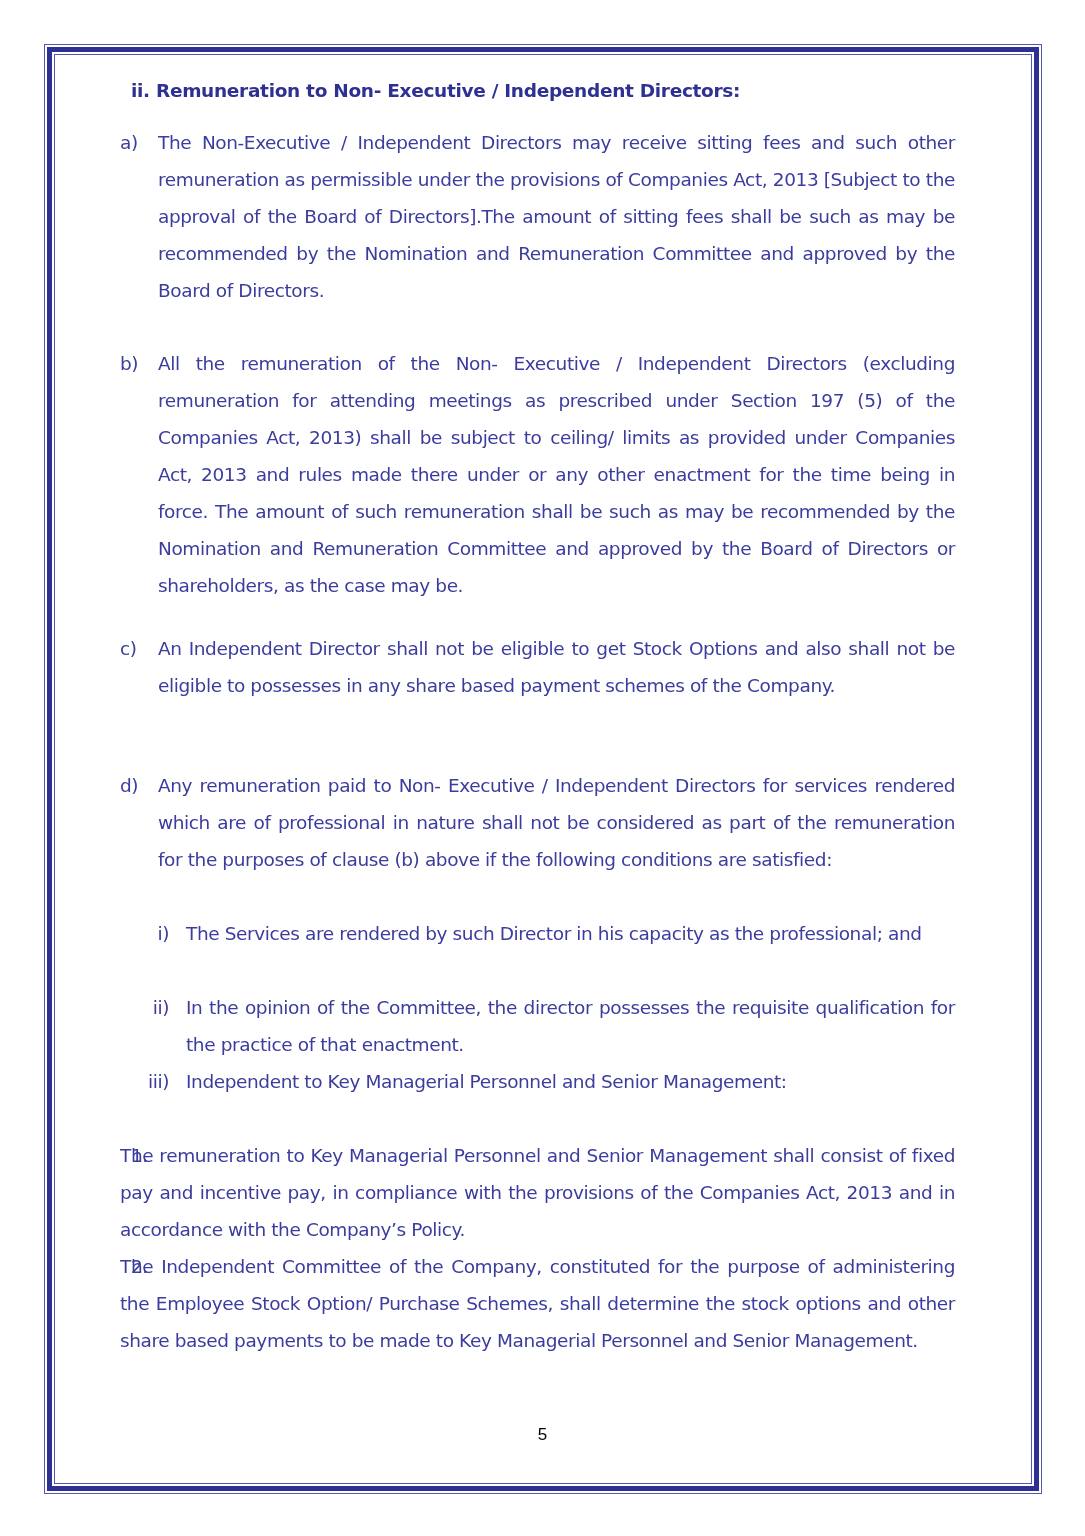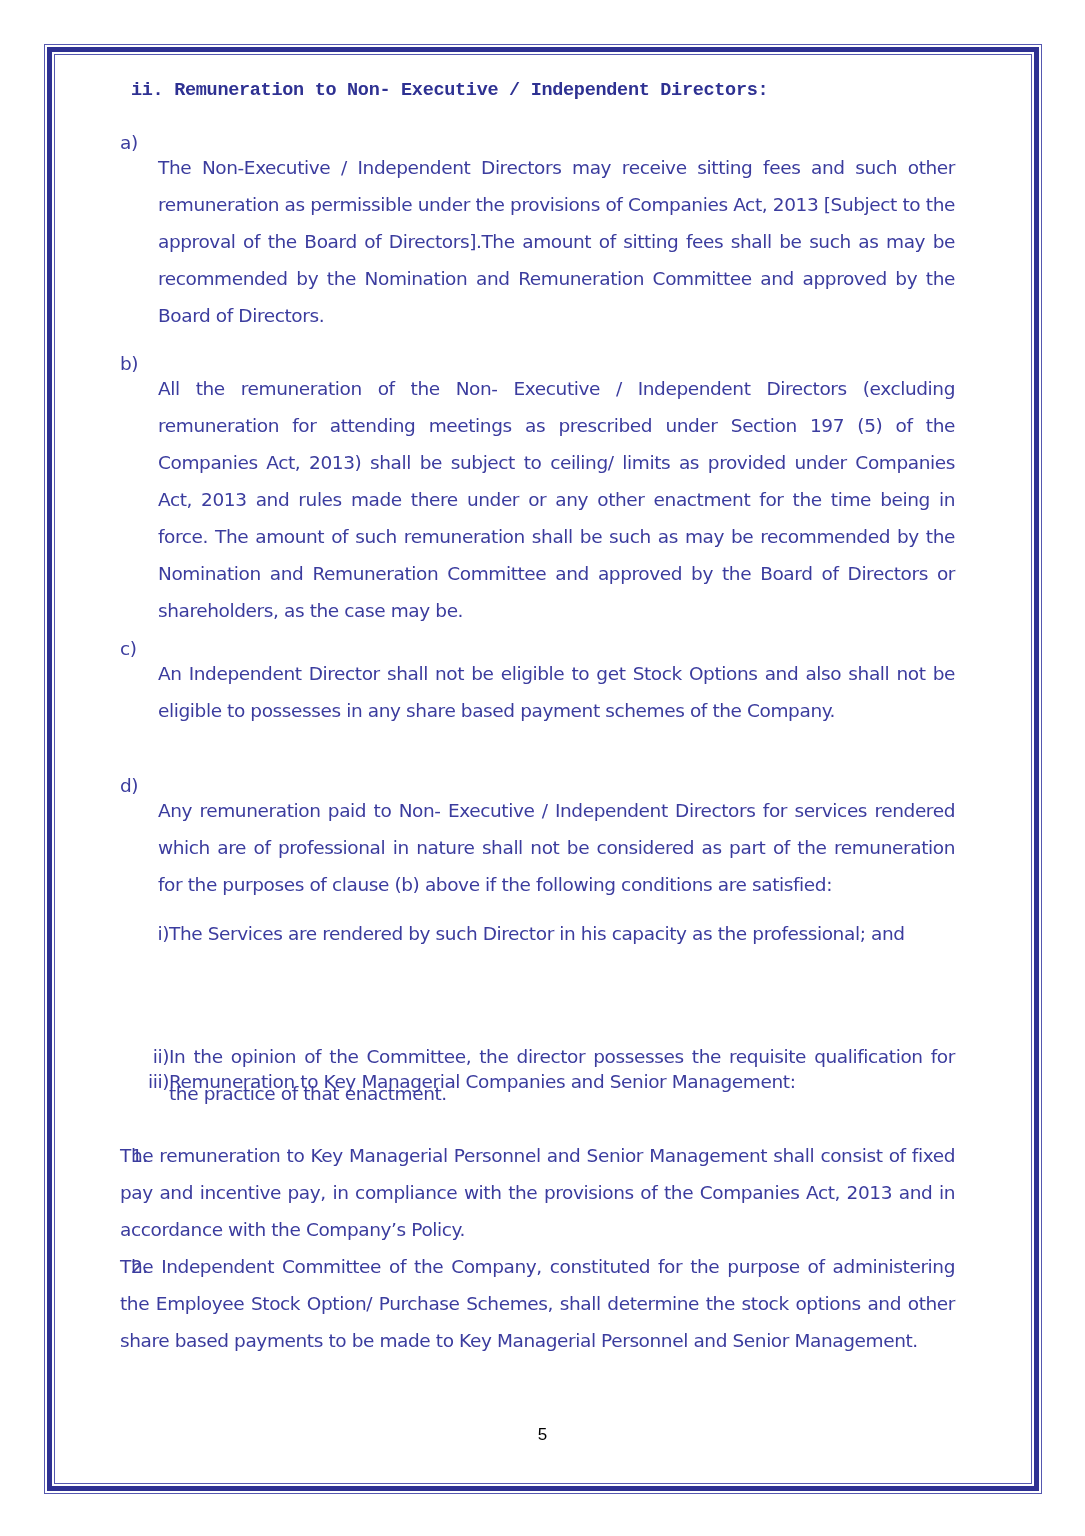--- a/index.html
+++ b/index.html
@@ -17,34 +17,33 @@
     border: 1px solid #5558b0; box-sizing: border-box;
   }
   .content {
     position: absolute; left: 0; top: 0; width: 1085px; height: 1536px;
     font-family: "DejaVu Sans", sans-serif; color: #3b3c9e;
   }
   .heading {
     position: absolute; left: 131px; top: 80px;
     font-size: 18.5px; font-weight: bold; color: #2e3192; letter-spacing: -0.3px;
     white-space: nowrap;
-    font-family: Liberation Mono, monospace;
   }
   .item {
     position: absolute; left: 120px; width: 835px;
     font-size: 18.5px; line-height: 37px; letter-spacing: -0.4px;
   }
   .item .marker { position: absolute; left: 0; top: 0; }
-  .item .text { display: block; margin-left: 38px; text-align: justify; margin-top: 25px; }
+  .item .text { display: block; margin-left: 38px; text-align: justify; }
   .sub {
     position: absolute; left: 145px; width: 810px;
     font-size: 18.5px; line-height: 37px; letter-spacing: -0.4px;
   }
   .sub .marker { position: absolute; top: 0; width: 30px; text-align: right; left: -6px; }
-  .sub .text { display: block; margin-left: 24px; text-align: justify; }
+  .sub .text { display: block; margin-left: 41px; text-align: justify; }
   .num {
     position: absolute; left: 120px; width: 835px;
     font-size: 18.5px; line-height: 37px; letter-spacing: -0.4px;
   }
   .num .marker { position: absolute; left: 11px; top: 0; }
   .num .text { display: block; text-align: justify; }
   .page-number {
     position: absolute; left: 0; width: 1085px; top: 1425px; text-align: center;
     font-family: "Liberation Sans", sans-serif; font-size: 17px; color: #000000;
   }
@@ -77,28 +76,28 @@
   <div class="item" style="top:767px">
     <span class="marker">d)</span>
     <span class="text">Any remuneration paid to Non- Executive / Independent Directors for services rendered which are of professional in nature shall not be considered as part of the remuneration for the purposes of clause (b) above if the following conditions are satisfied:</span>
   </div>
 
   <div class="sub" style="top:915px">
     <span class="marker">i)</span>
     <span class="text">The Services are rendered by such Director in his capacity as the professional; and</span>
   </div>
 
-  <div class="sub" style="top:1038px">
+  <div class="sub" style="top:989px">
     <span class="marker">ii)</span>
     <span class="text">In the opinion of the Committee, the director possesses the requisite qualification for the practice of that enactment.</span>
   </div>
 
   <div class="sub" style="top:1063px">
     <span class="marker">iii)</span>
-    <span class="text">Remuneration to Key Managerial Companies and Senior Management:</span>
+    <span class="text">Independent to Key Managerial Personnel and Senior Management:</span>
   </div>
 
   <div class="num" style="top:1137px">
     <span class="marker">1.</span>
     <span class="text">The remuneration to Key Managerial Personnel and Senior Management shall consist of fixed pay and incentive pay, in compliance with the provisions of the Companies Act, 2013 and in accordance with the Company’s Policy.</span>
   </div>
 
   <div class="num" style="top:1248px">
     <span class="marker">2.</span>
     <span class="text">The Independent Committee of the Company, constituted for the purpose of administering the Employee Stock Option/ Purchase Schemes, shall determine the stock options and other share based payments to be made to Key Managerial Personnel and Senior Management.</span>

